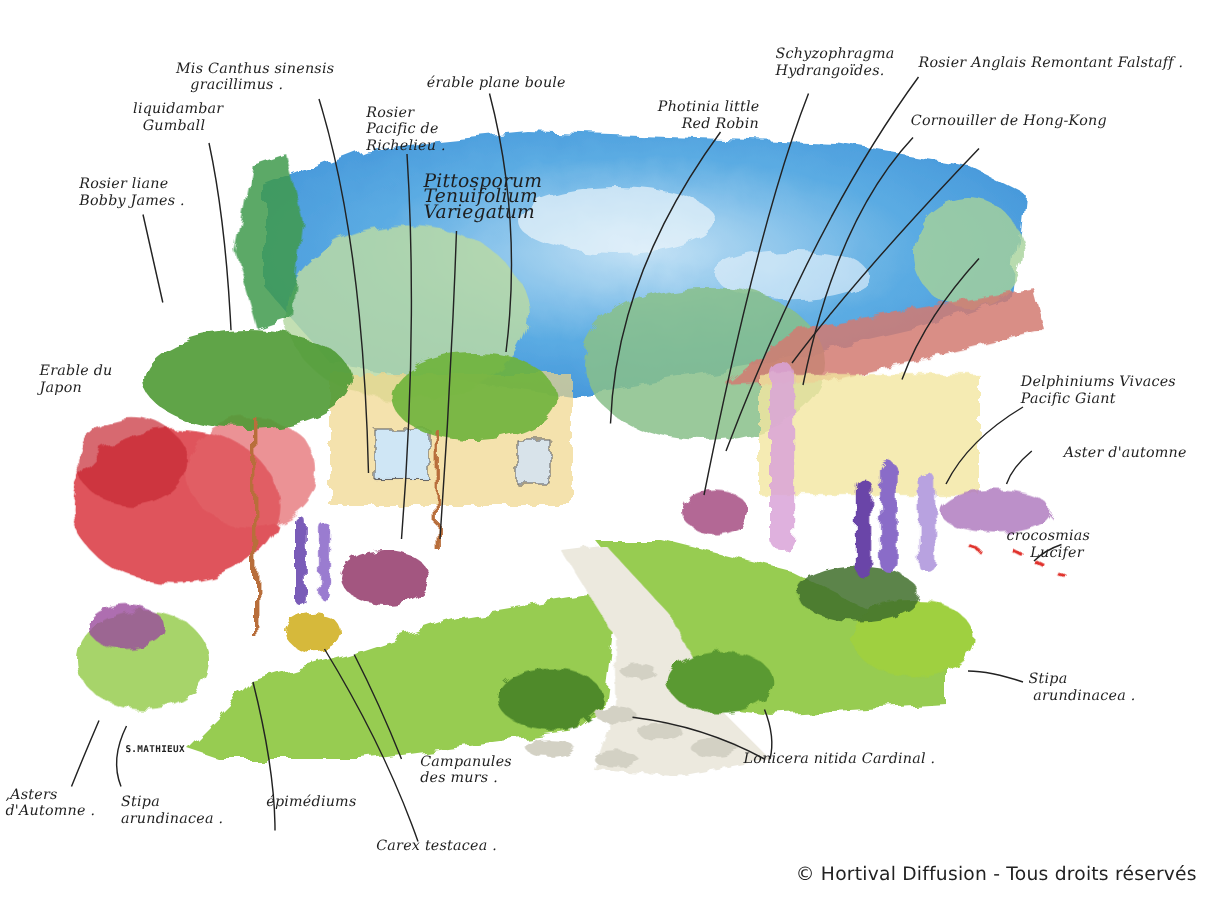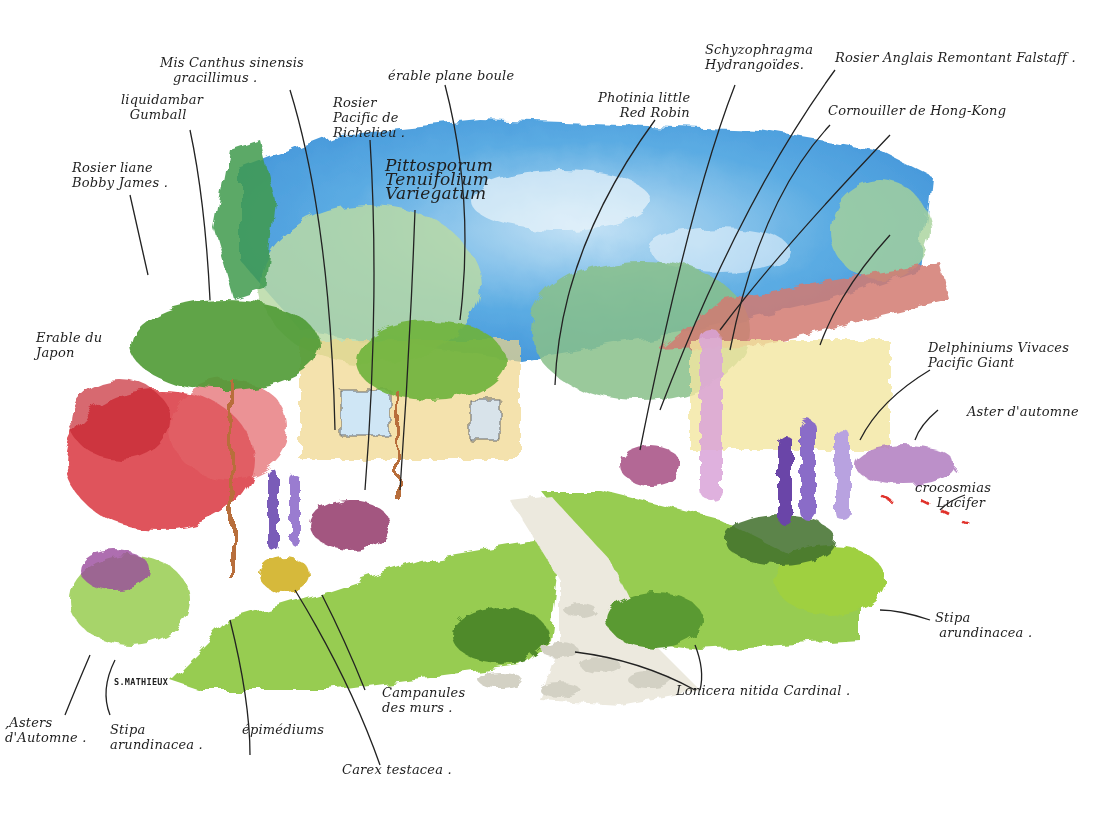--- a/index.html
+++ b/index.html
@@ -175,13 +175,14 @@
   <div class="label" style="left:5px;top:715px;">,Asters
 d'Automne .</div>
   <div class="label" style="left:110px;top:722px;">Stipa
 arundinacea .</div>
   <div class="label" style="left:242px;top:722px;">épimédiums</div>
   <div class="label" style="left:354px;top:685px;margin-left:28px;">Campanules
 des murs .</div>
   <div class="label" style="left:342px;top:762px;">Carex testacea .</div>
 
   <div class="signature">S.MATHIEUX</div>
+  <div class="copyright">© Hortival Diffusion - Tous droits réservés</div>
 </div>
 
 </body></html>

